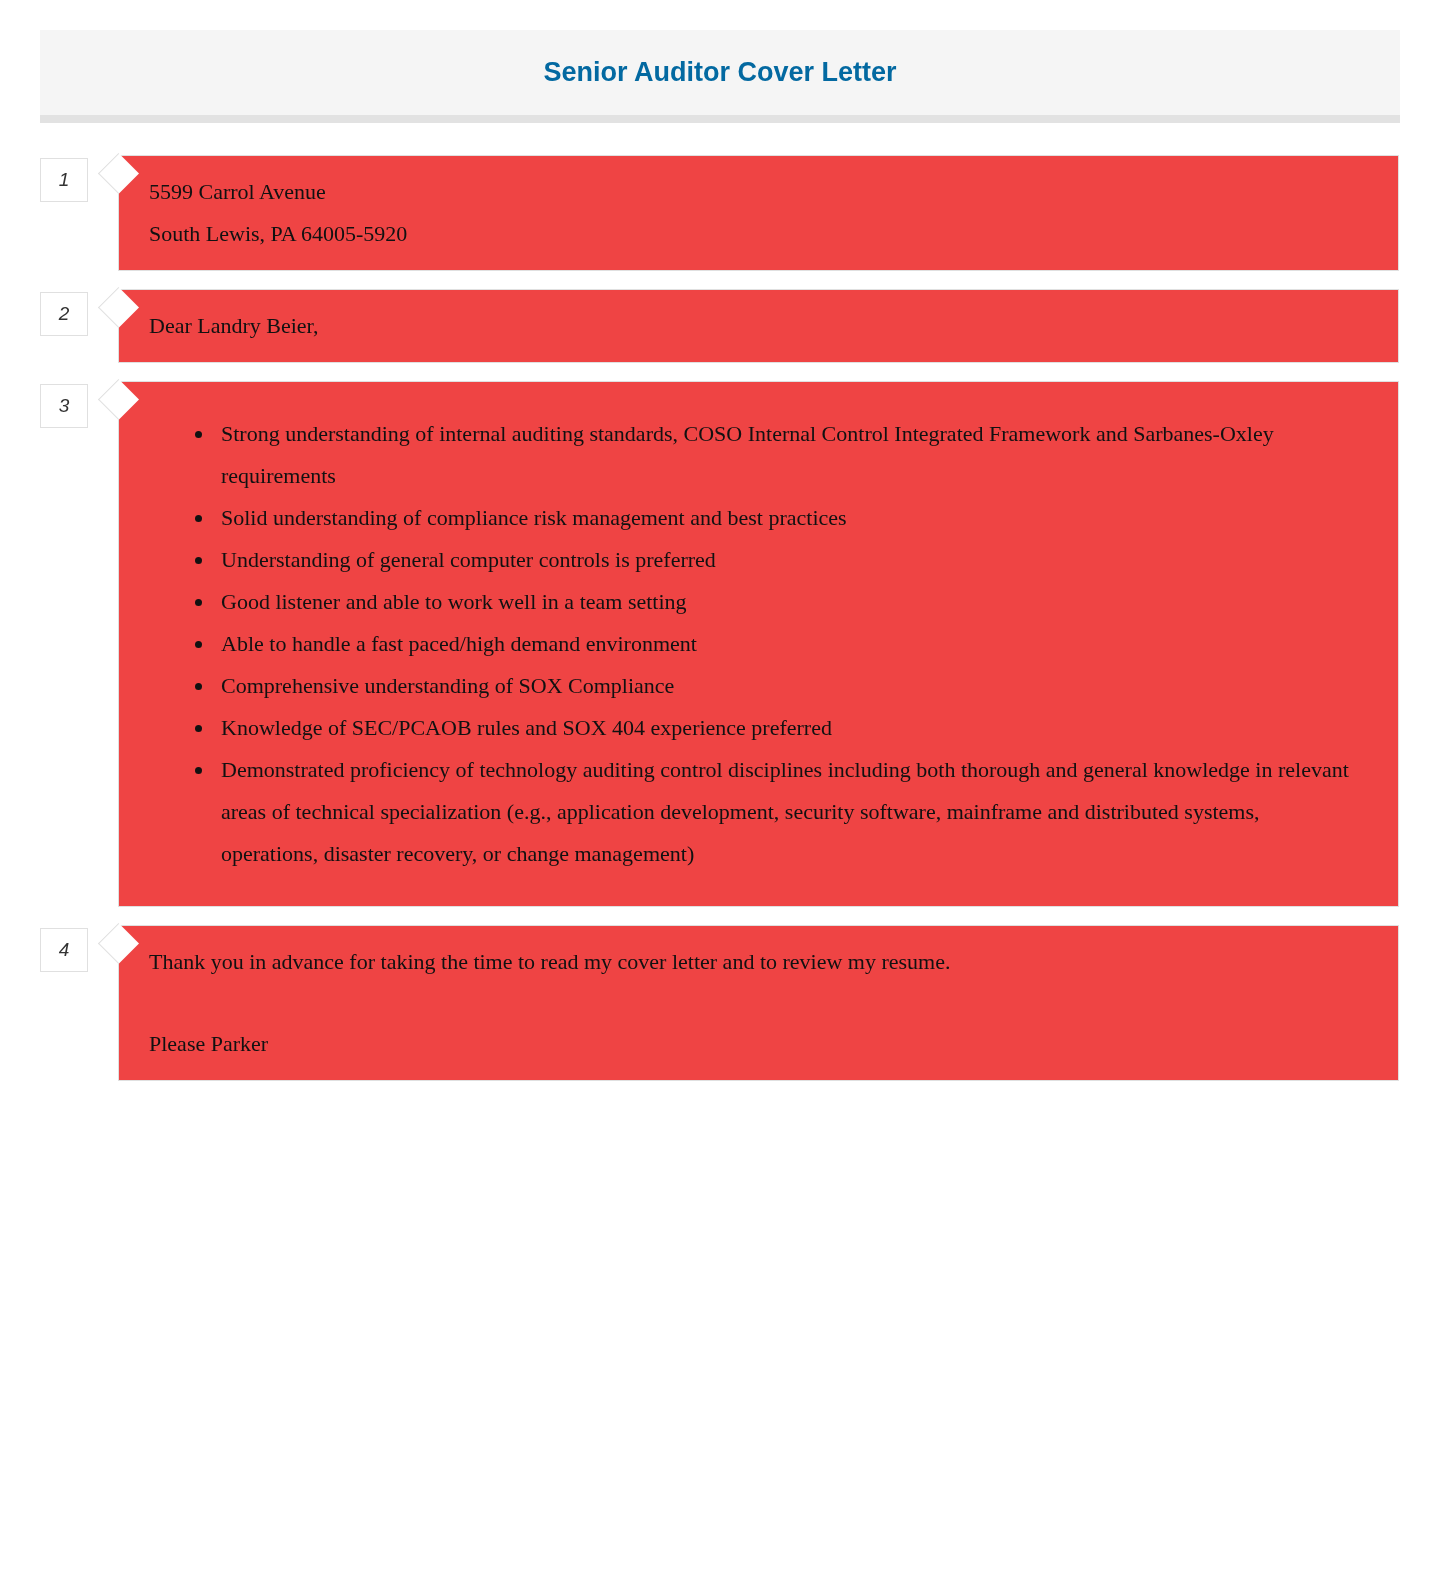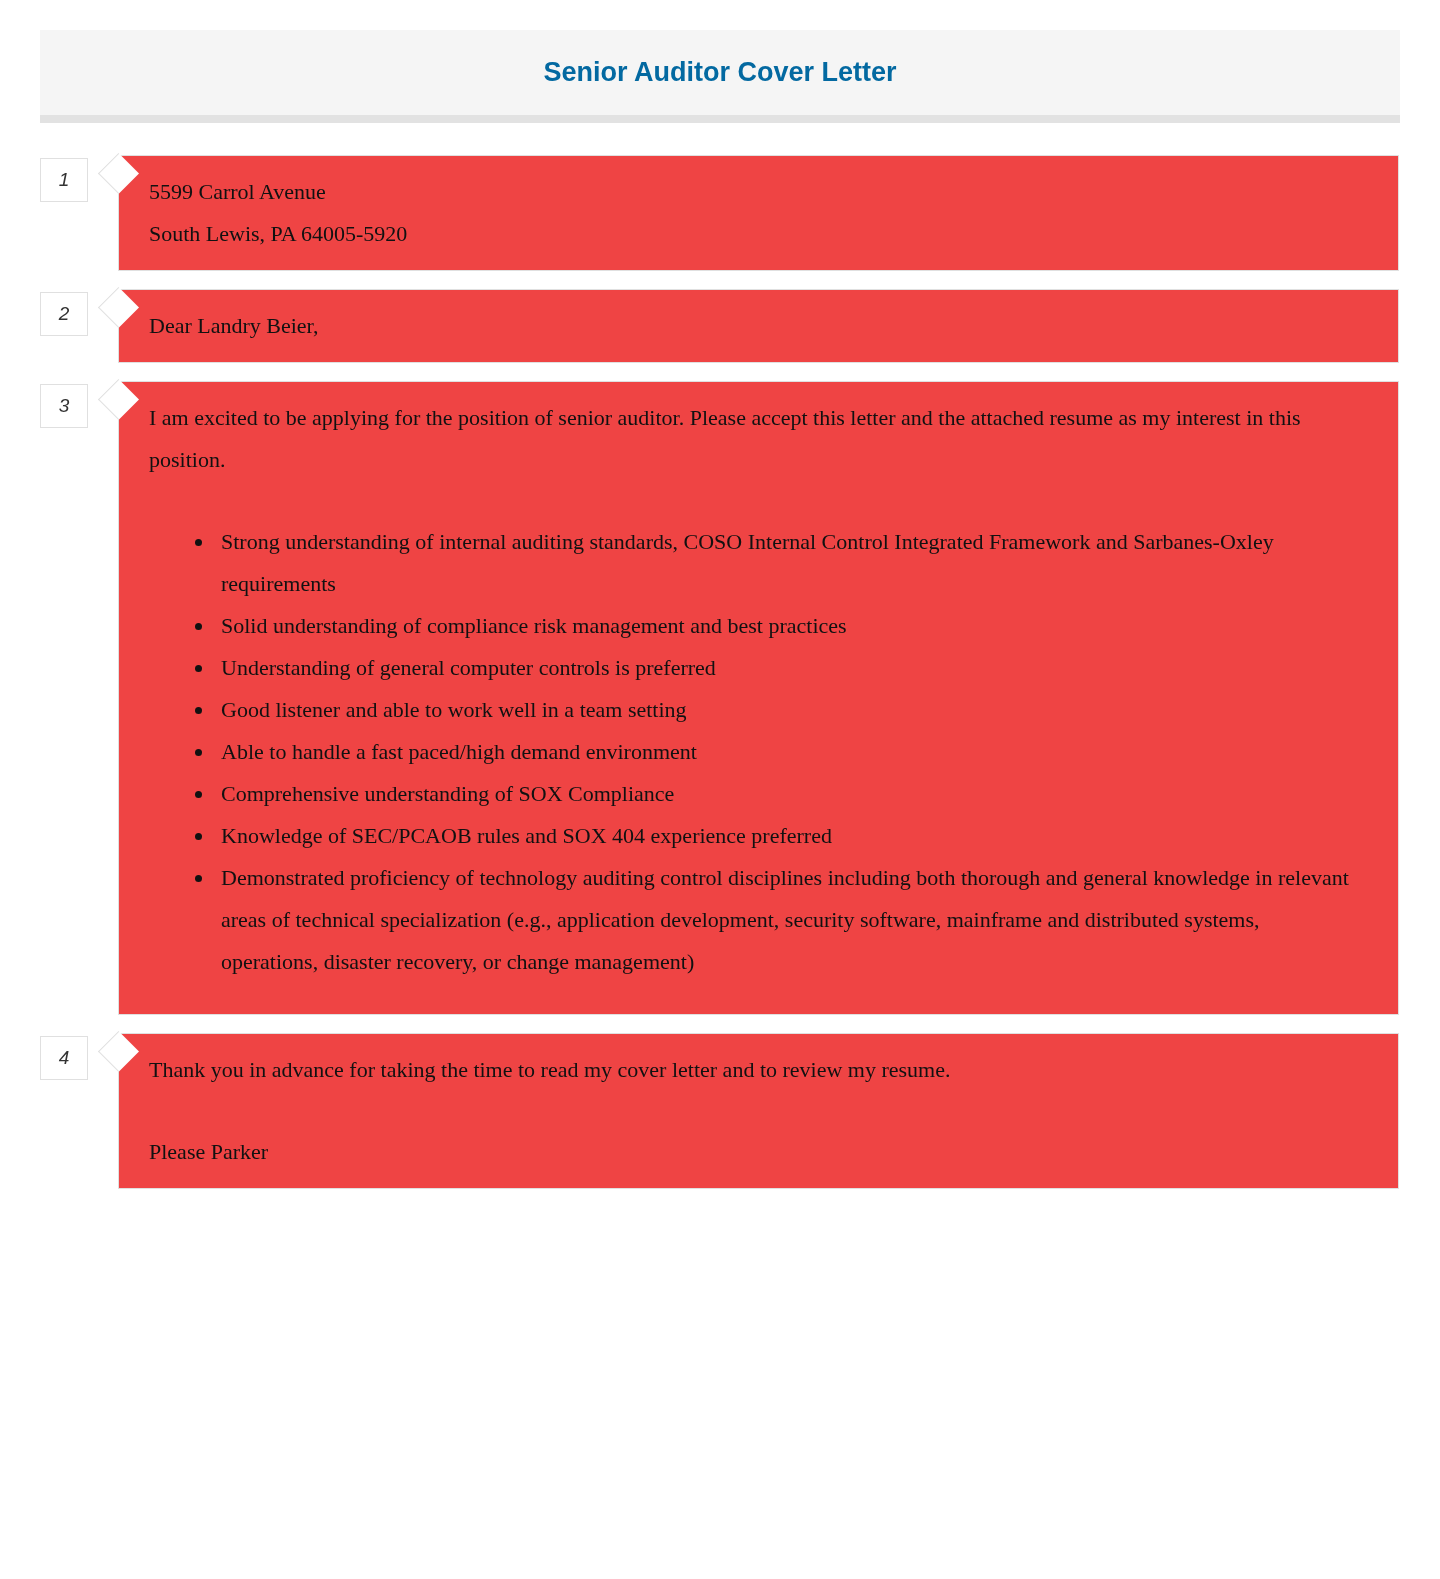--- a/index.html
+++ b/index.html
@@ -119,21 +119,20 @@
   <section class="section">
     <div class="num-badge">2</div>
     <div class="bubble">
       <p class="bold">Dear Landry Beier,</p>
     </div>
   </section>
 
   <section class="section">
     <div class="num-badge">3</div>
     <div class="bubble">
-      <p>I am excited to be applying for the position of senior auditor. Please accept this letter and the attached resume as my interest in this position.</p>
       <ul class="req-list">
         <li>Strong understanding of internal auditing standards, COSO Internal Control Integrated Framework and Sarbanes-Oxley requirements</li>
         <li>Solid understanding of compliance risk management and best practices</li>
         <li>Understanding of general computer controls is preferred</li>
         <li>Good listener and able to work well in a team setting</li>
         <li>Able to handle a fast paced/high demand environment</li>
         <li>Comprehensive understanding of SOX Compliance</li>
         <li>Knowledge of SEC/PCAOB rules and SOX 404 experience preferred</li>
         <li>Demonstrated proficiency of technology auditing control disciplines including both thorough and general knowledge in relevant areas of technical specialization (e.g., application development, security software, mainframe and distributed systems, operations, disaster recovery, or change management)</li>
       </ul>

